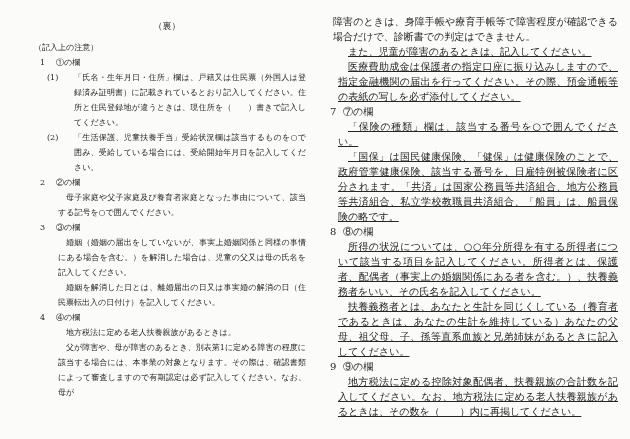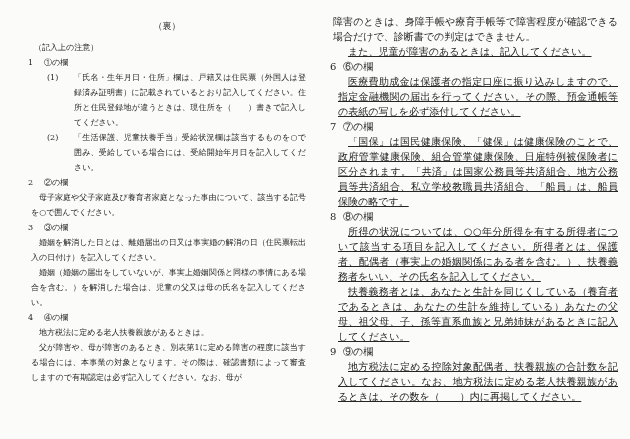--- a/index.html
+++ b/index.html
@@ -8,25 +8,25 @@
     background:#fbfbfa;color:#262626;
     font-family:"DejaVu Serif","Liberation Serif",serif;
     -webkit-font-smoothing:antialiased;
   }
   .page{display:flex;box-sizing:border-box;width:630px;padding:12px 12px 0 28px;gap:24px;}
   .col{box-sizing:border-box;}
   .col-left{width:278px;font-size:8px;line-height:15px;}
   .col-right{width:288px;font-size:10px;line-height:15px;padding-top:2px;}
   .doc-title{text-align:center;font-size:9px;margin:7px 0 6px 0;}
   .note-heading{margin-left:6px;}
-  .item-head{margin-left:0;}
+  .item-head{margin-left:12px;}
   .item-num{display:inline-block;width:16px;}
   .col-right .item-head{margin-left:0;}
   .col-right .item-num{display:inline-block;width:13px;}
-  .para{margin-left:3px;text-indent:1em;text-align:justify;}
+  .para{margin-left:30px;text-indent:1em;text-align:justify;}
   .sub{margin-left:46px;position:relative;text-align:justify;}
   .sub-marker{position:absolute;left:-27px;top:0;}
   .rpara{margin-left:8px;text-indent:1em;text-align:justify;text-decoration:underline;}
   .rpara-cont{margin-left:3px;text-indent:0;text-align:justify;}
 </style>
 </head>
 <body>
 
 <div class="page">
 
@@ -45,44 +45,42 @@
     </div>
 
     <div class="item-head">
       <span class="item-num">2</span><span>②の欄</span>
     </div>
     <div class="para">母子家庭や父子家庭及び養育者家庭となった事由について、該当する記号を○で囲んでください。</div>
 
     <div class="item-head">
       <span class="item-num">3</span><span>③の欄</span>
     </div>
+    <div class="para">婚姻（婚姻の届出をしていないが、事実上婚姻関係と同様の事情にある場合を含む。）を解消した場合は、児童の父又は母の氏名を記入してください。</div>
     <div class="para">婚姻を解消した日とは、離婚届出の日又は事実婚の解消の日（住民票転出入の日付け）を記入してください。</div>
-    <div class="para">婚姻（婚姻の届出をしていないが、事実上婚姻関係と同様の事情にある場合を含む。）を解消した場合は、児童の父又は母の氏名を記入してください。</div>
 
     <div class="item-head">
       <span class="item-num">4</span><span>④の欄</span>
     </div>
     <div class="para">地方税法に定める老人扶養親族があるときは。</div>
 
     <div class="para">父が障害や、母が障害のあるとき、別表第1に定める障害の程度に該当する場合には、本事業の対象となります。その際は、確認書類によって審査しますので有期認定は必ず記入してください。なお、母が</div>
   </div>
 
   <div class="col col-right">
     <div class="rpara-cont">障害のときは、身障手帳や療育手帳等で障害程度が確認できる場合だけで、診断書での判定はできません。</div>
     <div class="rpara">また、児童が障害のあるときは、記入してください。</div>
 
-    <div class="item-head">
-      <span class="item-num">6</span><span>⑥の欄</span>
-    </div>
     <div class="rpara">医療費助成金は保護者の指定口座に振り込みしますので、指定金融機関の届出を行ってください。その際、預金通帳等の表紙の写しを必ず添付してください。</div>
 
     <div class="item-head">
       <span class="item-num">7</span><span>⑦の欄</span>
     </div>
-    <div class="rpara">「国保」は国民健康保険、「健保」は健康保険のことで、政府管掌健康保険、組合管掌健康保険、日雇特例被保険者に区分されます。「共済」は国家公務員等共済組合、地方公務員等共済組合、私立学校教職員共済組合、「船員」は、船員保険の略です。</div>
+    <div class="rpara">「保険の種類」欄は、該当する番号を○で囲んでください。</div>
+    <div class="rpara">「国保」は国民健康保険、「健保」は健康保険のことで、政府管掌健康保険、該当する番号を、日雇特例被保険者に区分されます。「共済」は国家公務員等共済組合、地方公務員等共済組合、私立学校教職員共済組合、「船員」は、船員保険の略です。</div>
 
     <div class="item-head">
       <span class="item-num">8</span><span>⑧の欄</span>
     </div>
     <div class="rpara">所得の状況については、○○年分所得を有する所得者について該当する項目を記入してください。所得者とは、保護者、配偶者（事実上の婚姻関係にある者を含む。）、扶養義務者をいい、その氏名を記入してください。</div>
     <div class="rpara">扶養義務者とは、あなたと生計を同じくしている（養育者であるときは、あなたの生計を維持している）あなたの父母、祖父母、子、孫等直系血族と兄弟姉妹があるときに記入してください。</div>
 
     <div class="item-head">
       <span class="item-num">9</span><span>⑨の欄</span>
     </div>

